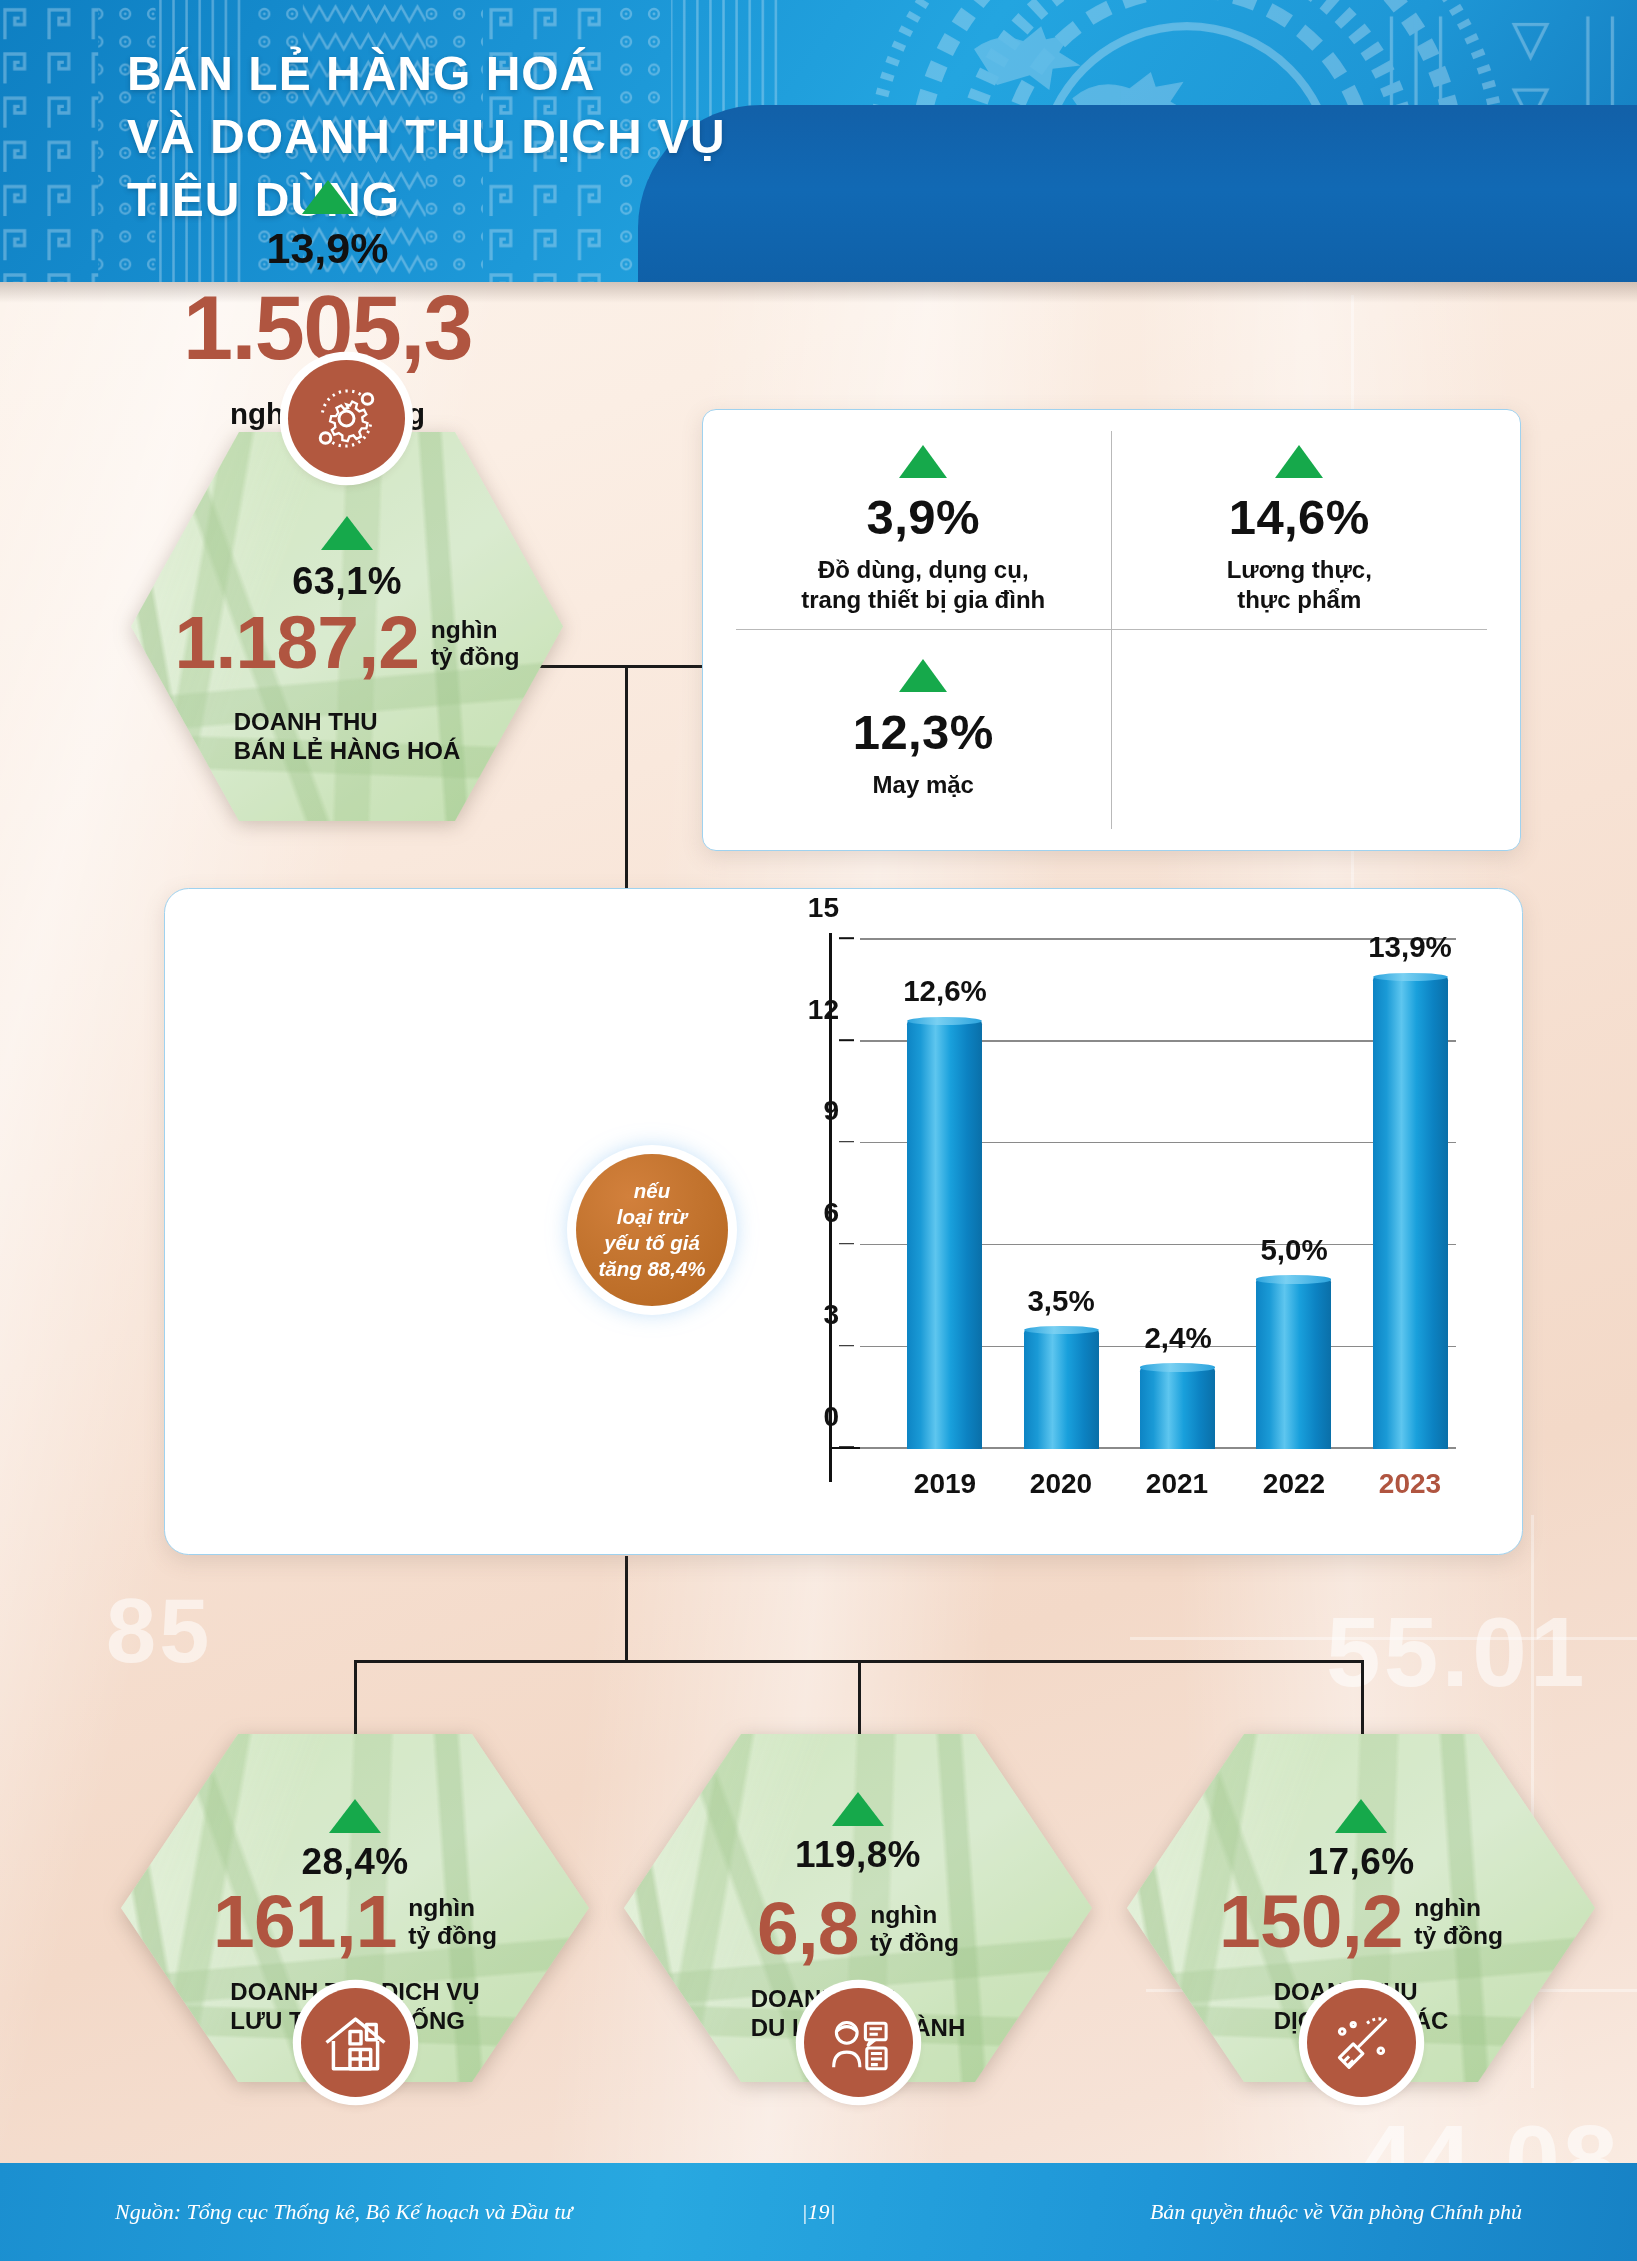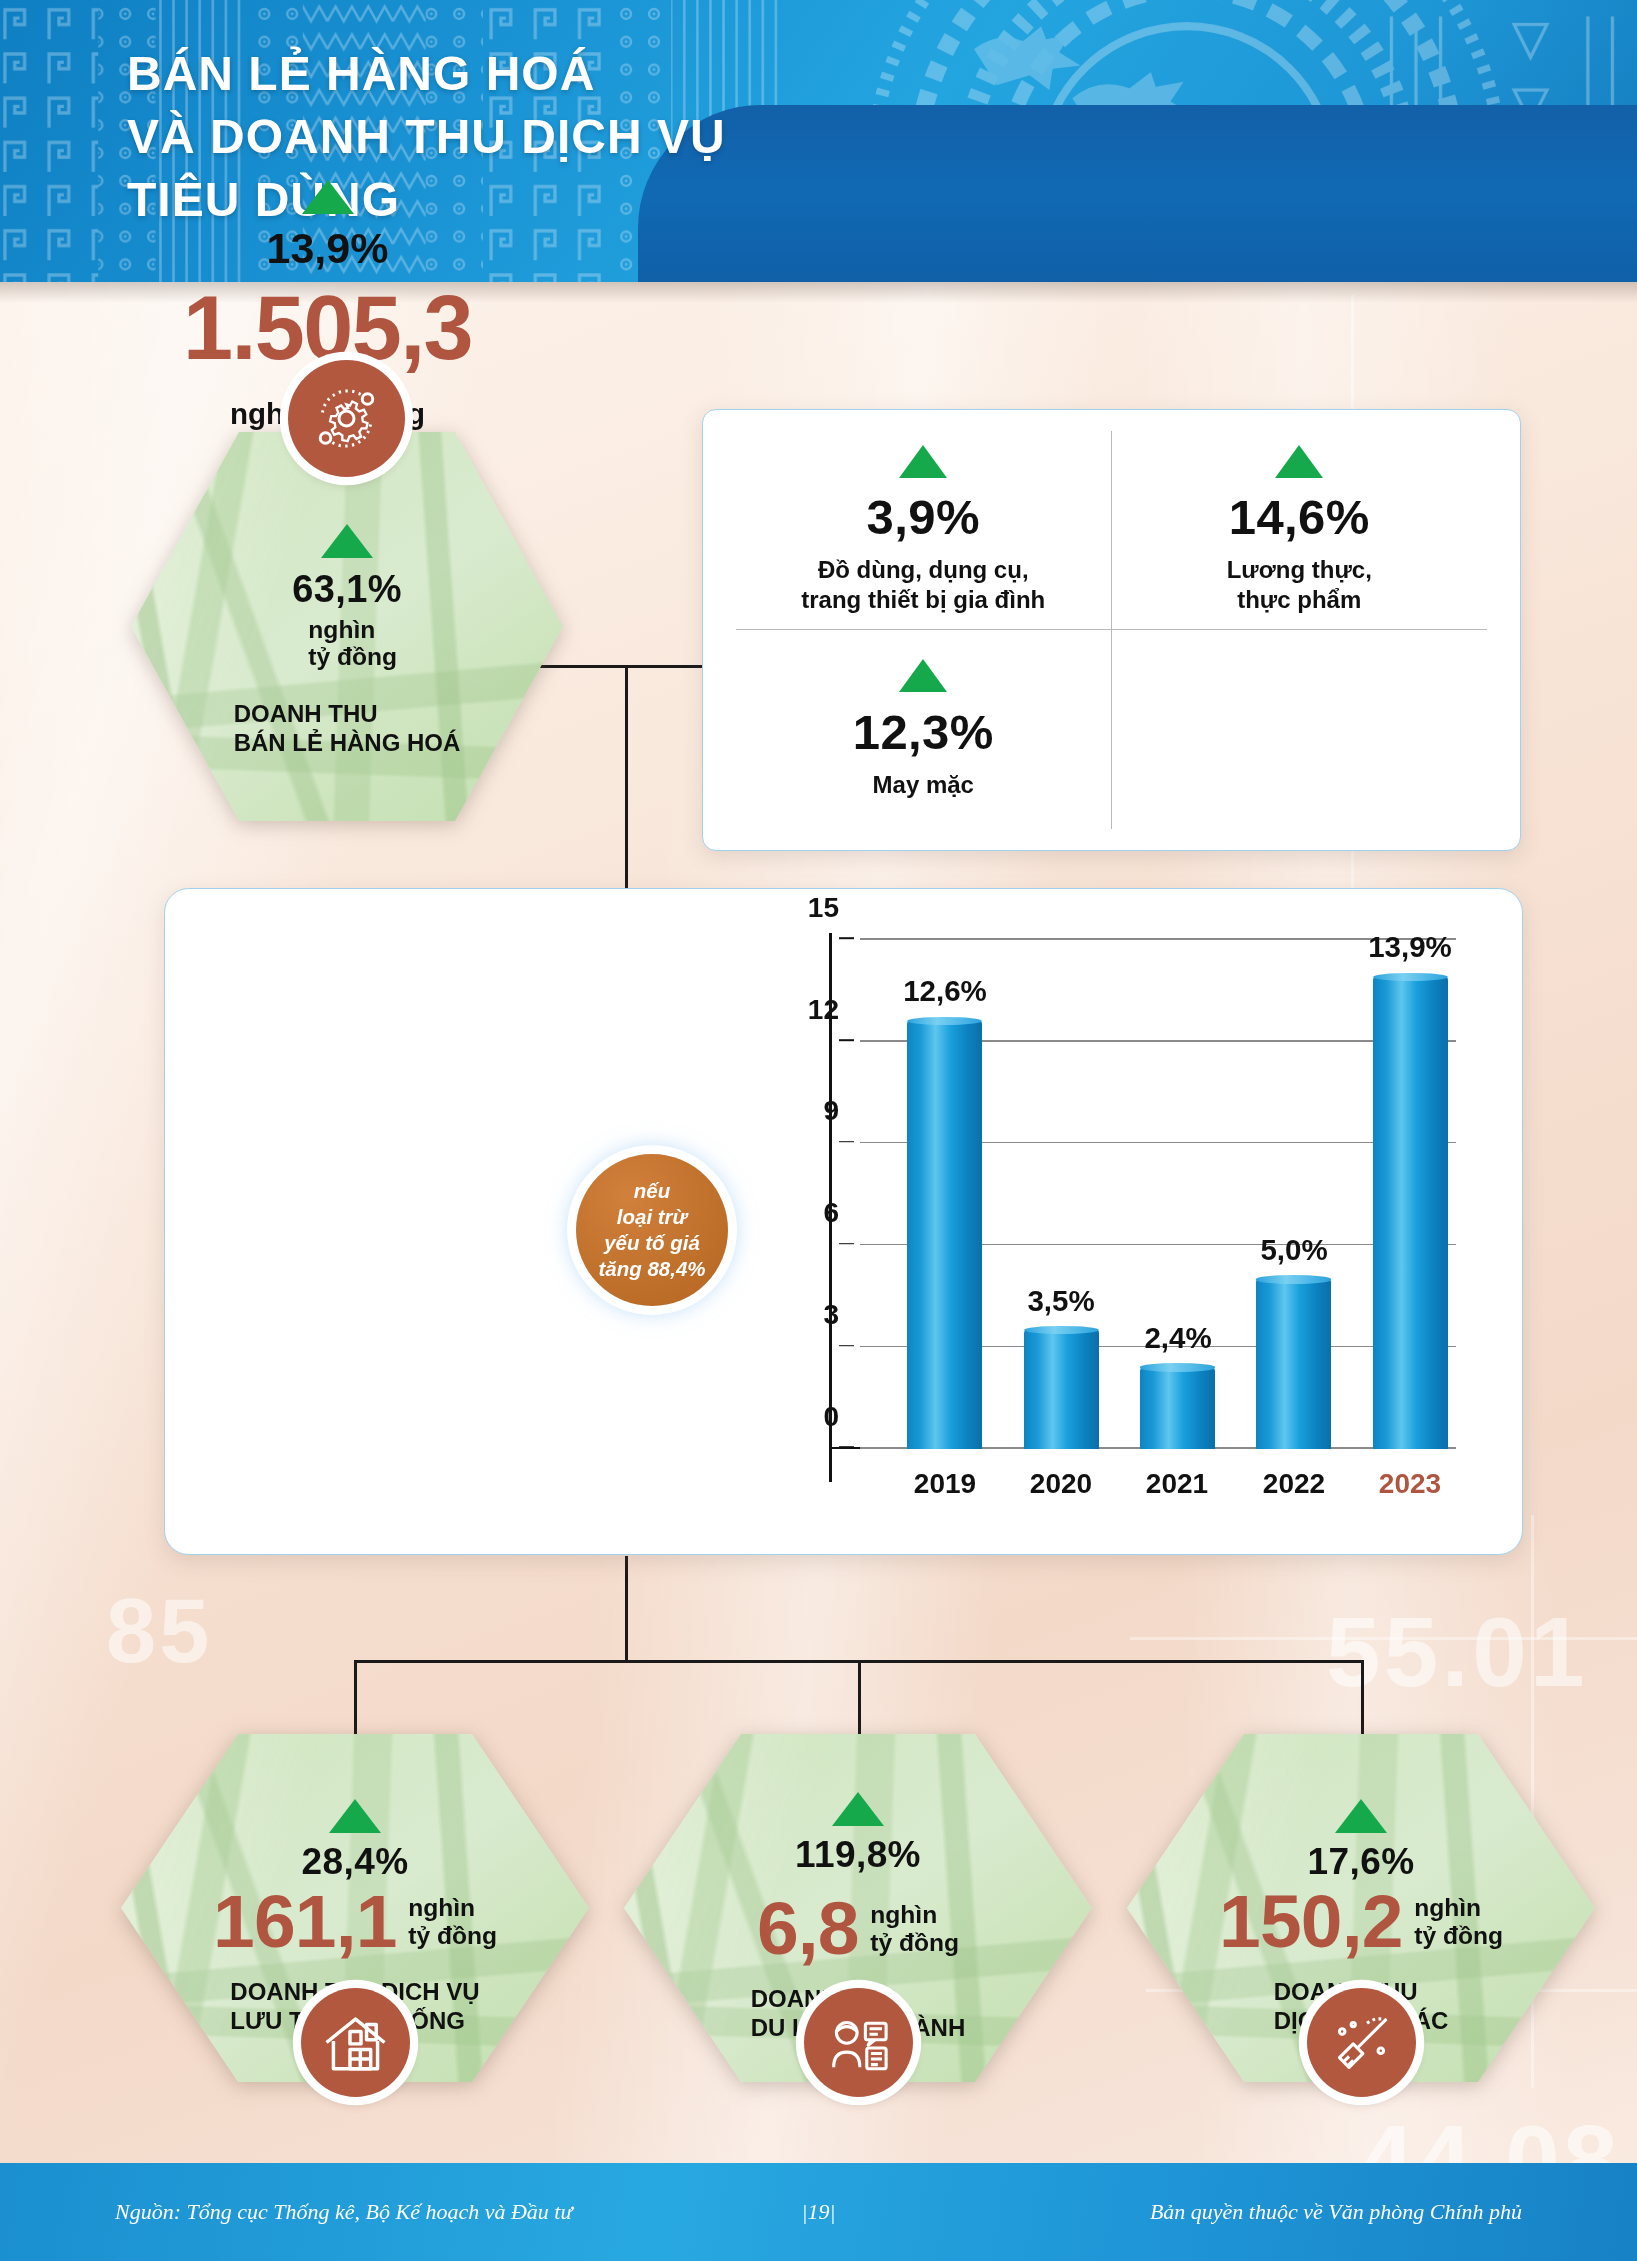--- a/index.html
+++ b/index.html
@@ -292,20 +292,21 @@
 <div class="conn" style="left:858px; top:1660px; width:2.5px; height:78px;"></div>
 <div class="conn" style="left:1361px; top:1660px; width:2.5px; height:78px;"></div>
 
 <div class="hex-wrap hex-shadow" style="left:131px; top:432px; width:432px; height:389px;">
   <div class="hex" style="width:432px; height:389px;">
     <div class="hex-img"></div>
     <div class="hex-content">
       <div class="tri-up" style="margin-top:28px;"></div>
       <div class="pct-black" style="font-size:38px; margin-top:9.8px;">63,1%</div>
       <div style="display:flex; align-items:center; justify-content:center; margin-top:4.9px;">
+        <div class="big-num" style="font-size:75px;">1.187,2</div>
         <div class="unit" style="font-size:24.6px; margin-left:11.5px; white-space:pre-line; text-align:left;">nghìn
 tỷ đồng</div>
       </div>
       <div class="hex-label" style="font-size:24px; margin-top:28px; white-space:pre-line;">DOANH THU
 BÁN LẺ HÀNG HOÁ</div>
     </div>
   </div>
 </div>
 <div class="icon-circle" style="left:288px; top:360px; width:117px; height:117px;">
   <svg width="75" height="75" viewBox="0 0 100 100" fill="none" stroke="#fff" stroke-width="4">

